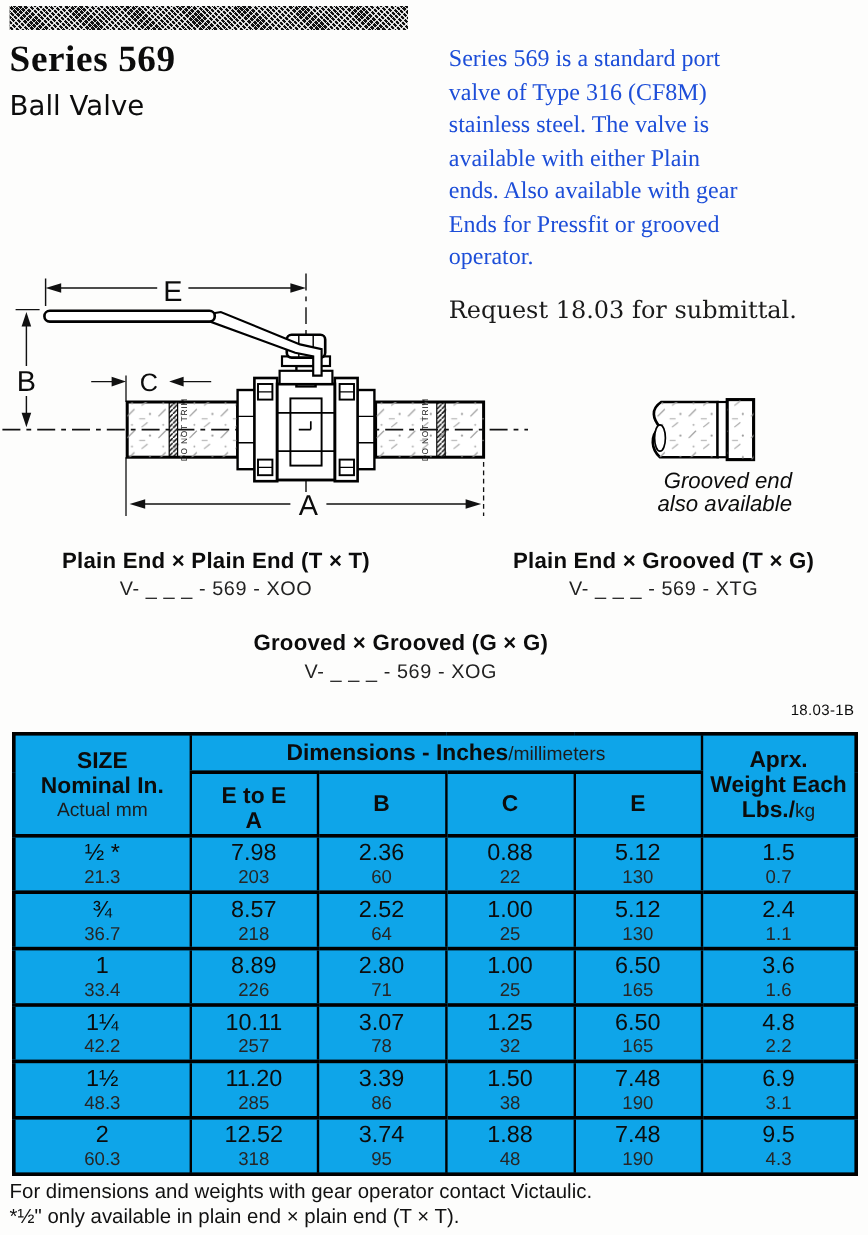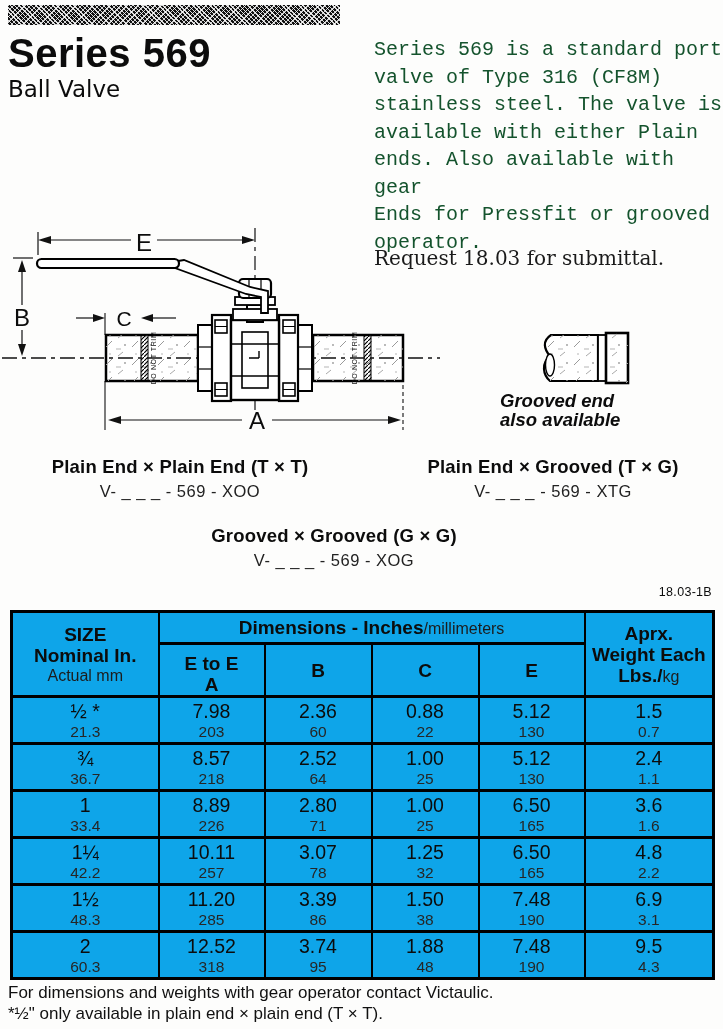--- a/index.html
+++ b/index.html
@@ -14,47 +14,47 @@
   .hatch-bar {
     left:8px; top:5px; width:332px; height:20px;
     background-color:#111;
     background-image:
       repeating-linear-gradient(45deg, rgba(255,255,255,.85) 0 1px, transparent 1px 3px),
       repeating-linear-gradient(-45deg, rgba(255,255,255,.8) 0 1px, transparent 1px 4px);
   }
 
   .title {
     left:8px; top:31px;
-    font-family:Liberation Sans, sans-serif; font-weight:bold;
-    font-size:40px; letter-spacing:.5px;
+    font-family:Liberation Serif, serif; font-weight:bold;
+    font-size:31px; letter-spacing:.5px;
   }
   .subtitle {
     left:8px; top:76px;
     font-family:"DejaVu Sans", sans-serif; font-weight:normal; font-size:23px;
   }
 
   .intro {
     left:374px; top:36px; width:350px;
-    font-family:Liberation Mono, monospace; font-size:20px; line-height:27.5px; color:#14532d;
+    font-family:Liberation Serif, serif; font-size:20px; line-height:27.5px; color:#1d4ed8;
   }
   .request {
     left:374px; top:246px; width:350px;
     font-family:"DejaVu Serif", serif; font-size:20px; color:#1a1a1a;
   }
 
   .variant { text-align:center; width:330px; }
   .variant .vlabel { font-size:18.5px; font-weight:bold; letter-spacing:.2px; }
   .variant .vcode  { font-size:16.5px; margin-top:4px; color:#222; letter-spacing:.5px; }
   .variant-tt { left:15px;  top:456px; }
   .variant-tg { left:388px; top:456px; }
   .variant-gg { left:169px; top:525px; }
 
   .grooved-note {
-    left:500px; top:391px; width:160px; text-align:left;
-    font-weight:bold; font-style:italic; font-size:18.5px; line-height:19px;
+    left:500px; top:391px; width:160px; text-align:right;
+    font-weight:normal; font-style:italic; font-size:18.5px; line-height:19px;
   }
 
   .ref-code { right:11px; top:585px; font-size:12.5px; letter-spacing:.3px; }
 
   
   .spec-table-wrap { left:10px; top:610px; }
   table.spec { border-collapse:collapse; table-layout:fixed; width:702px; background:#0ea5e9; }
   table.spec th, table.spec td {
     border:2px solid #000; text-align:center; vertical-align:middle; padding:0;
   }

